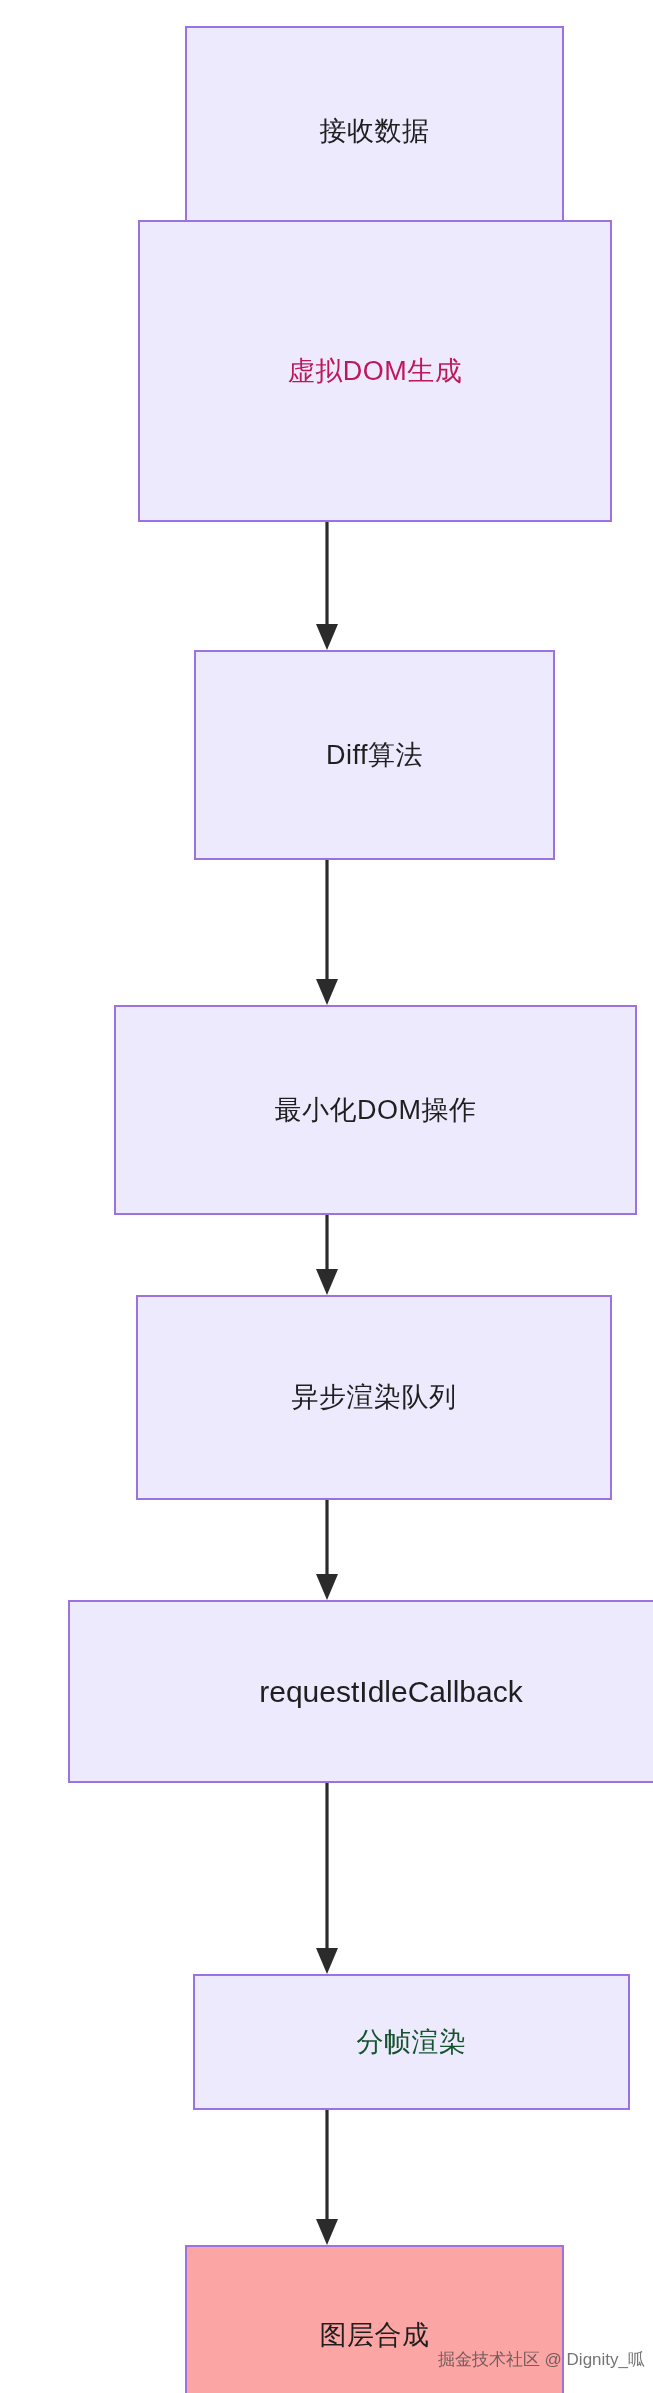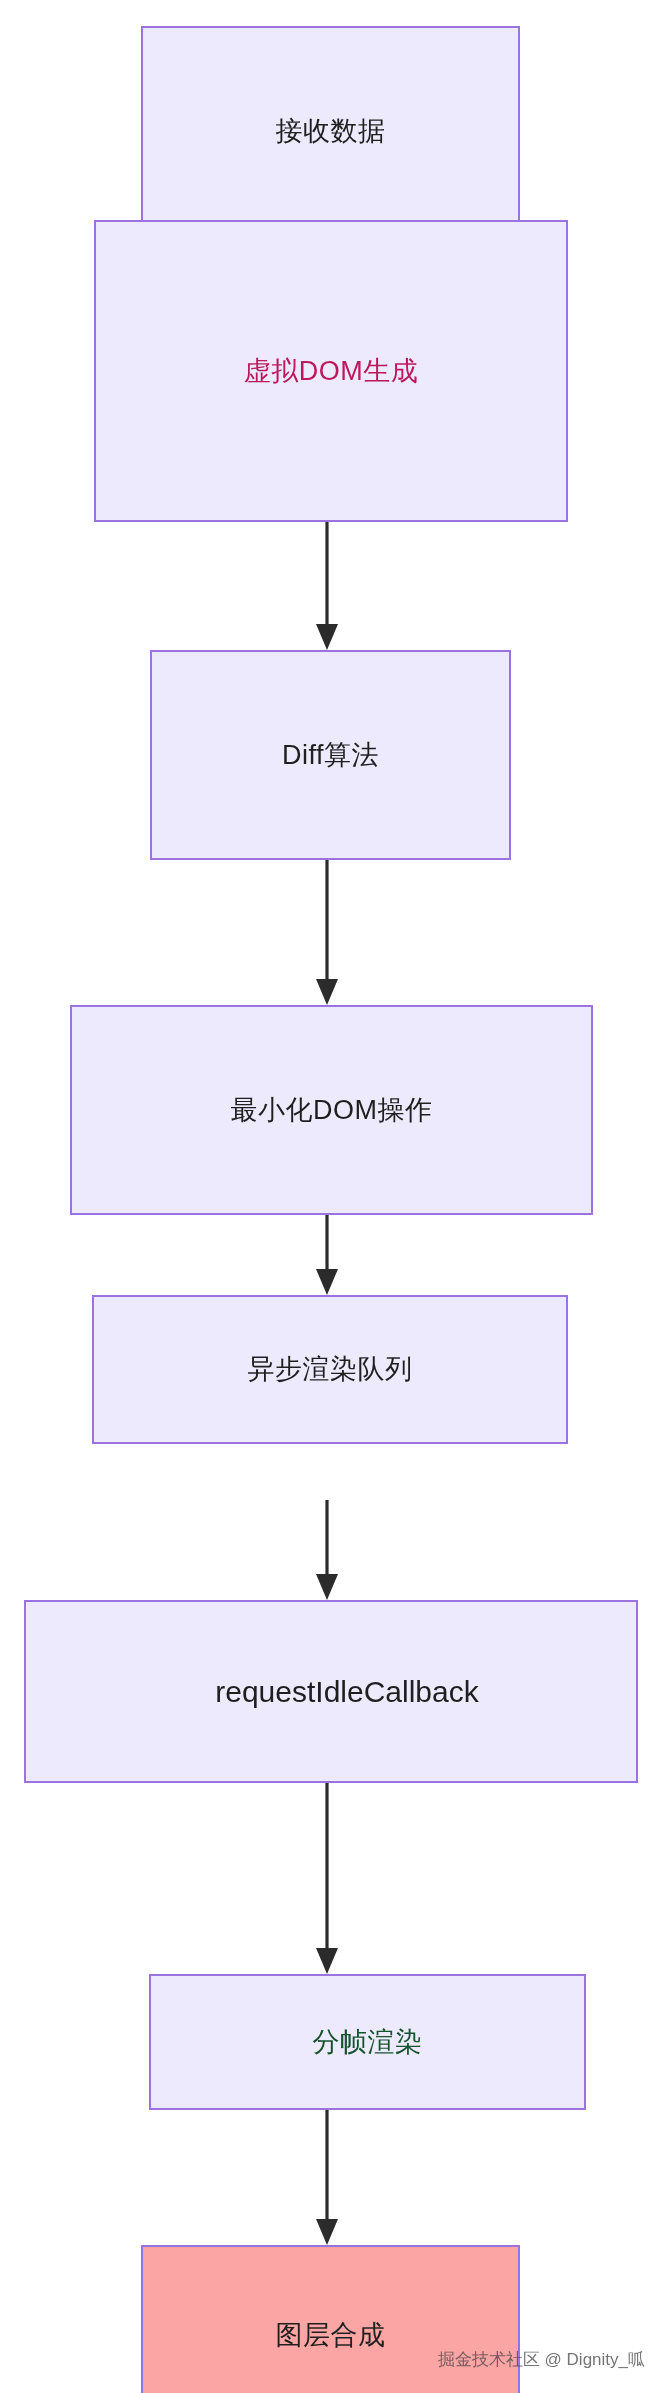--- a/index.html
+++ b/index.html
@@ -21,20 +21,21 @@
     background: #EDEAFD;
     border: 2px solid #9A73E0;
     display: flex;
     align-items: center;
     justify-content: center;
     color: #1f1f1f;
     font-size: 27px;
     line-height: 1.2;
     letter-spacing: 0.5px;
     white-space: nowrap;
+    margin-left: 44px;
   }
   .node.latin { font-size: 30px; letter-spacing: 0px; }
   .edge-svg {
     position: absolute;
     left: 0;
     top: 0;
     width: 653px;
     height: 2393px;
     pointer-events: none;
   }
@@ -80,19 +81,19 @@
       </g>
       <g>
         <line x1="327" y1="2110" x2="327" y2="2221" stroke="#2b2b2b" stroke-width="3.2"></line>
         <polygon points="316,2219 338,2219 327,2245" fill="#2b2b2b"></polygon>
       </g>
     </svg>
 <div class="node" style="left: 141px; top: 26px; width: 379px; height: 210px; background: rgb(237, 234, 253); border-color: rgb(154, 115, 224); color: rgb(31, 31, 31);">接收数据</div>
     <div class="node" style="left: 94px; top: 220px; width: 474px; height: 302px; background: rgb(237, 234, 253); border-color: rgb(154, 115, 224); color: #be185d;">虚拟DOM生成</div>
     <div class="node" style="left: 70px; top: 1005px; width: 523px; height: 210px; background: rgb(237, 234, 253); border-color: rgb(154, 115, 224); color: rgb(31, 31, 31);">最小化DOM操作</div>
     <div class="node" style="left: 150px; top: 650px; width: 361px; height: 210px; background: rgb(237, 234, 253); border-color: rgb(154, 115, 224); color: rgb(31, 31, 31);">Diff算法</div>
-    <div class="node" style="left: 92px; top: 1295px; width: 476px; height: 149px; background: rgb(237, 234, 253); border-color: rgb(154, 115, 224); color: rgb(31, 31, 31);">异步渲染队列</div>
+    <div class="node" style="left: 92px; top: 1295px; width: 476px; height: 205px; background: rgb(237, 234, 253); border-color: rgb(154, 115, 224); color: rgb(31, 31, 31);">异步渲染队列</div>
     <div class="node latin" style="left: 24px; top: 1600px; width: 614px; height: 183px; background: rgb(237, 234, 253); border-color: rgb(154, 115, 224); color: rgb(31, 31, 31); padding-left: 32px;">requestIdleCallback</div>
     <div class="node" style="left: 149px; top: 1974px; width: 437px; height: 136px; background: rgb(237, 234, 253); border-color: rgb(154, 115, 224); color: #14532d;">分帧渲染</div>
     <div class="node" style="left: 141px; top: 2245px; width: 379px; height: 180px; background: #fca5a5; border-color: rgb(154, 115, 224); color: rgb(31, 31, 31);">图层合成</div>
   </div>
 
 <div class="watermark">掘金技术社区 @ Dignity_呱</div>
 
 </body></html>

